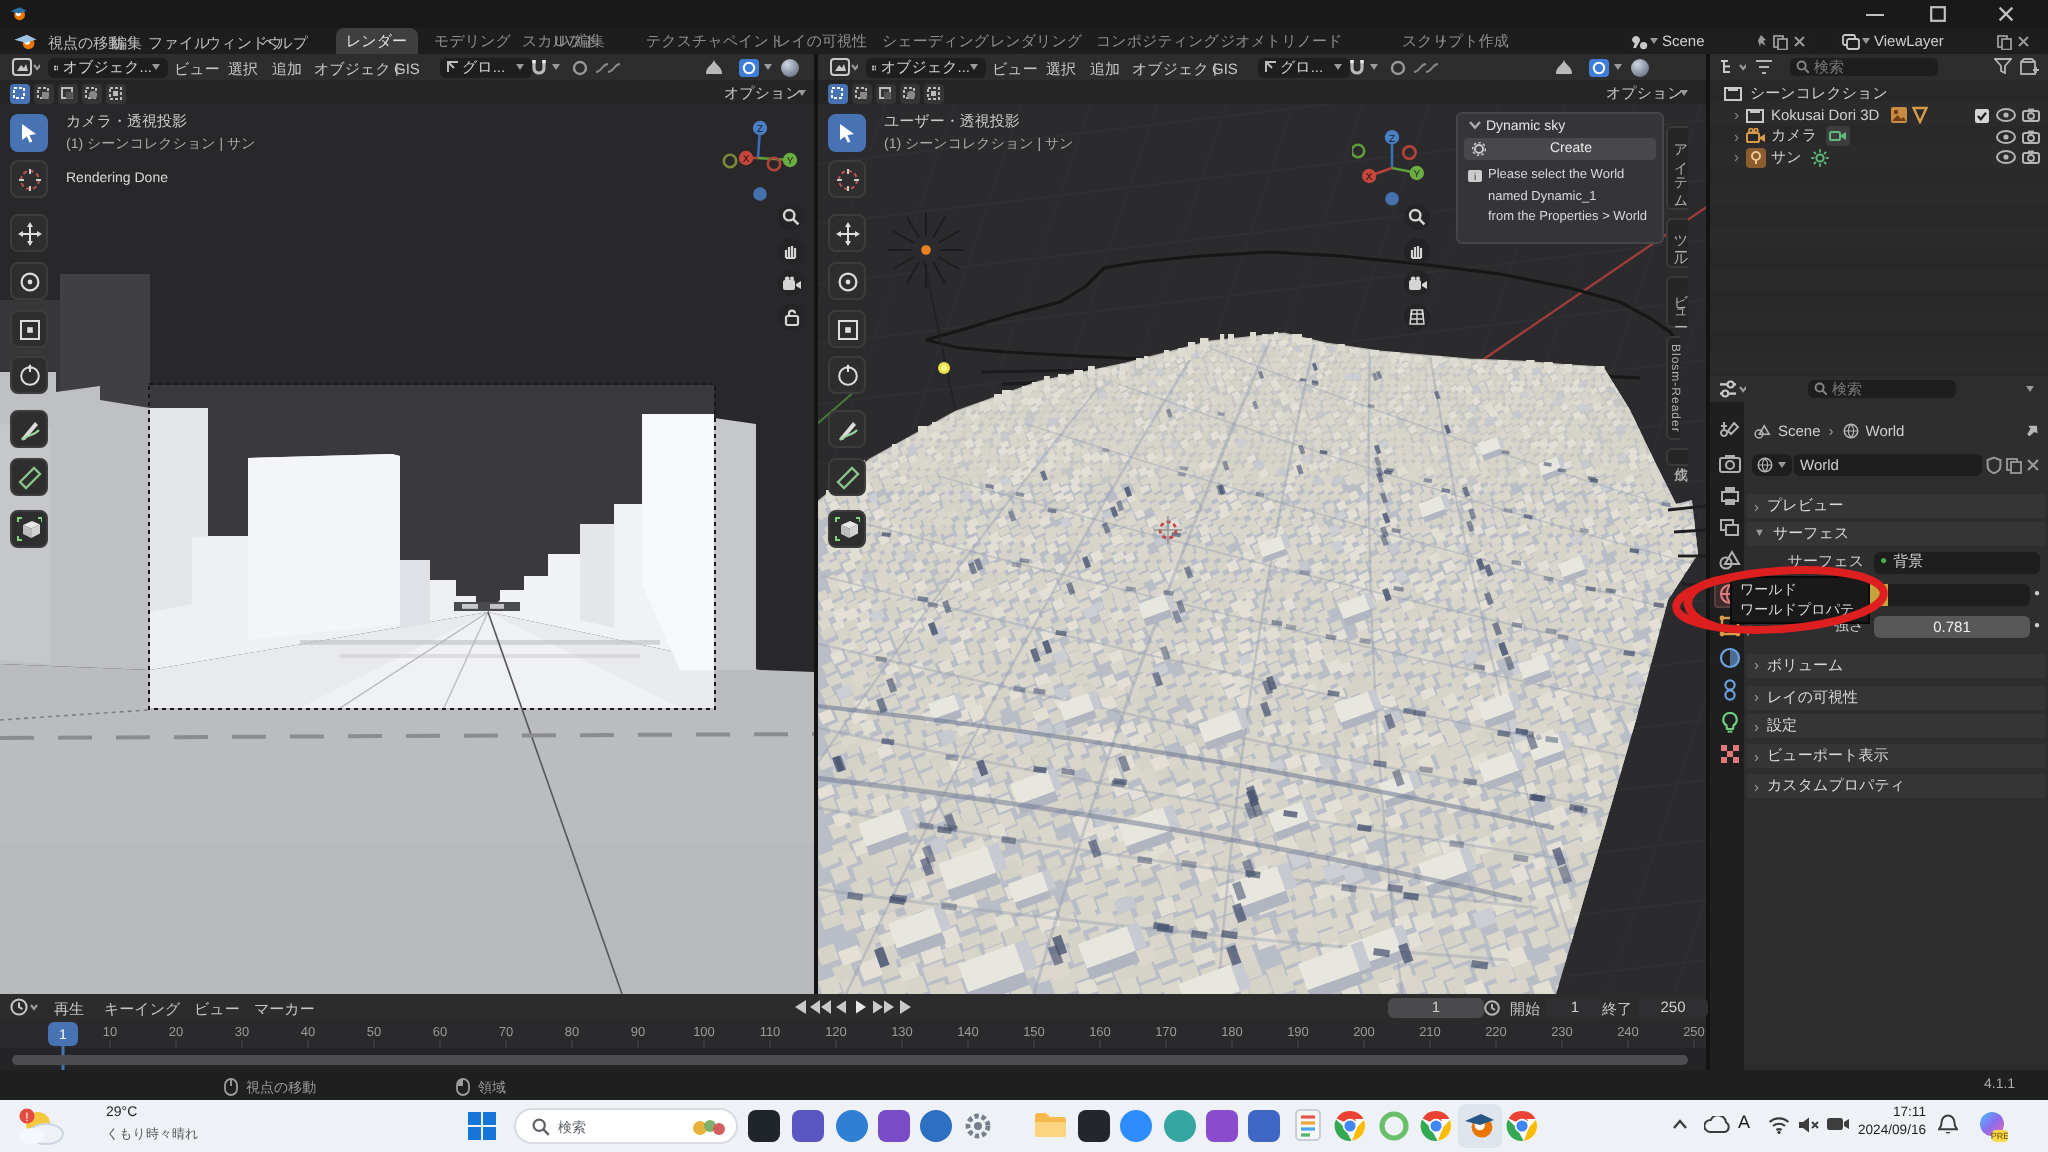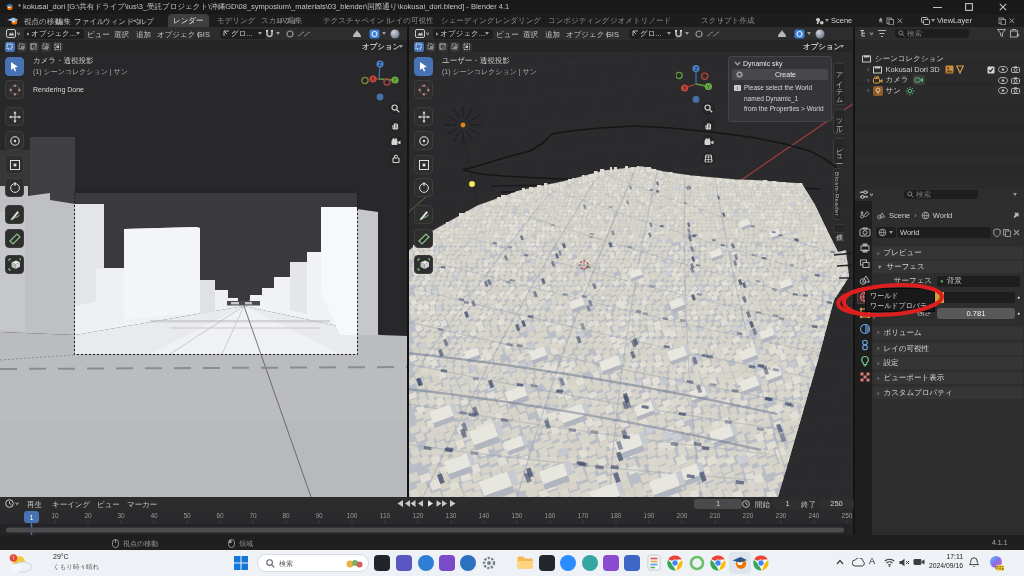--- a/index.html
+++ b/index.html
@@ -3,39 +3,38 @@
 <style>
   html,body{margin:0;padding:0;background:#111;}
   #stage{position:relative;width:1024px;height:576px;overflow:hidden;font-family:"Liberation Sans",sans-serif;}
   .abs{position:absolute;}
   .row{display:flex;align-items:center;}
   #titlebar{left:0;top:0;width:1024px;height:14px;background:#191919;color:#c5c5c5;font-size:7.5px;}
   #topbar{left:0;top:14px;width:1024px;height:13px;background:#1d1d1d;color:#bfbfbf;font-size:7.5px;}
   .ws{color:#8e8e8e;padding:0 5px;line-height:13px;white-space:nowrap;font-size:7.5px;position:absolute;top:0;}
   .ws.act{background:#3f3f3f;color:#e2e2e2;border-radius:4px 4px 0 0;}
   .hdrA{background:#2d2d2d;height:13px;font-size:7.5px;color:#c6c6c6;position:relative;}
-  .hdrB{background:#252526;height:12px;font-size:7.5px;color:#c6c6c6;position:relative;font-weight:bold;}
+  .hdrB{background:#252526;height:12px;font-size:7.5px;color:#c6c6c6;position:relative;}
   .wgt{background:#1e1e1e;border-radius:3px;color:#d0d0d0;display:inline-flex;align-items:center;padding:0 3px;height:10px;white-space:nowrap;font-size:7.5px;}
   .chev{width:0;height:0;border-left:2.6px solid transparent;border-right:2.6px solid transparent;border-top:3.2px solid #9a9a9a;display:inline-block;margin-left:auto;margin-right:1px;}
   .tbtn{position:absolute;width:19px;height:19px;background:#2e2e2e;border:1px solid #3d3d3d;border-radius:4px;box-sizing:border-box;display:flex;align-items:center;justify-content:center;}
   .navb{position:absolute;width:13px;height:13px;border-radius:50%;background:rgba(35,35,37,.75);display:flex;align-items:center;justify-content:center;}
   .phead{height:12px;background:#353536;border-radius:2px;color:#d8d8d8;font-size:7.5px;display:flex;align-items:center;padding:0 4px;margin:2px 0 0 0;}
   .arr{color:#9a9a9a;margin-right:4px;font-size:7.5px;}
   .orow{height:10.5px;display:flex;align-items:center;font-size:7.5px;color:#cfcfcf;white-space:nowrap;}
   .vtab{writing-mode:vertical-rl;background:#262626;border:1px solid #3a3a3a;border-right:none;border-radius:3px 0 0 3px;color:#b5b5b5;font-size:7px;padding:3px 0;margin-bottom:4px;text-align:center;letter-spacing:0.5px;}
 </style></head>
 <body>
 <div id="stage">
 <div id="titlebar" class="abs row">
  <svg class="abs" style="left:5px;top:3px" width="9" height="8" viewBox="0 0 9 8">
         <circle cx="4.8" cy="4.4" r="2.7" fill="#ea7600"></circle>
         <circle cx="4.2" cy="3.8" r="1.3" fill="#fff"></circle>
         <path d="M0.3 2.6 L4.8 0.6 L8.4 2.4 L4.4 3.8 Z" fill="#2b6fa3"></path>
       </svg>
- <span style="margin-left:18px">* kokusai_dori [G:\共有ドライブ\ius\3_受託プロジェクト\沖縄GD\08_symposium\_materials\03_blender\国際通り\kokusai_dori.blend] - Blender 4.1</span>
  <svg class="abs" style="left:933px;top:6.5px" width="9" height="1.5" viewBox="0 0 9 1.5">
         <rect width="9" height="1.2" fill="#c0c0c0"></rect>
       </svg>
  <svg class="abs" style="left:965px;top:3px" width="8" height="8" viewBox="0 0 8 8">
         <rect x="0.6" y="0.6" width="6.8" height="6.8" fill="none" stroke="#c0c0c0" stroke-width="1.1"></rect>
       </svg>
  <svg class="abs" style="left:999px;top:3px" width="8" height="8" viewBox="0 0 8 8">
         <path d="M0.8 0.8 L7.2 7.2 M7.2 0.8 L0.8 7.2" stroke="#c0c0c0" stroke-width="1.1"></path>
       </svg>
 </div>
@@ -1072,21 +1071,21 @@
    </div>
    <span class="abs" style="left:142px;top:2px"><svg width="9" height="8" viewBox="0 0 9 8">
             <path d="M0.5 0.5 H8.5 L5.5 4 V7.5 L3.5 6.5 V4 Z" fill="none" stroke="#b5b5b5" stroke-width="0.9"></path>
           </svg></span>
    <span class="abs" style="left:155px;top:2px"><svg width="10" height="9" viewBox="0 0 10 9">
             <rect x="0.5" y="2" width="7" height="6" fill="none" stroke="#b5b5b5" stroke-width="0.9"></rect>
             <path d="M0.5 2 L2 0.5 H6 L7.5 2 M8 4.5 v3 M6.5 6 h3" stroke="#b5b5b5" stroke-width="0.9" fill="none"></path>
           </svg></span>
  </div>
  <div class="abs" style="left:0;top:13px;width:169px;height:148px;background:repeating-linear-gradient(#282828 0px,#282828 10.5px,#2b2b2b 10.5px,#2b2b2b 21px);overflow:hidden">
-   <div class="orow" style="padding-left:7px;margin-top:14px"><svg width="9" height="8" viewBox="0 0 9 8" style="margin-right:4px">
+   <div class="orow" style="padding-left:7px;margin-top:2px"><svg width="9" height="8" viewBox="0 0 9 8" style="margin-right:4px">
             <rect x="0.5" y="1" width="8" height="6" fill="none" stroke="#c9c9c9" stroke-width="1"></rect>
             <rect x="2" y="0.5" width="5" height="2" fill="#c9c9c9"></rect>
           </svg>シーンコレクション</div>
    <div class="orow" style="padding-left:12px;background:#2b2b2b"><span style="color:#888;margin-right:3px">›</span><svg width="9" height="8" viewBox="0 0 9 8" style="margin-right:4px">
             <rect x="0.5" y="1" width="8" height="6" fill="none" stroke="#c9c9c9" stroke-width="1"></rect>
             <rect x="2" y="0.5" width="5" height="2" fill="#c9c9c9"></rect>
           </svg>Kokusai Dori 3D
      <svg width="9" height="9" viewBox="0 0 9 9" style="margin-left:5px">
             <rect x="0.5" y="0.5" width="8" height="8" rx="1" fill="#c98c45"></rect>
             <circle cx="3" cy="3" r="1.1" fill="#713f12"></circle>

